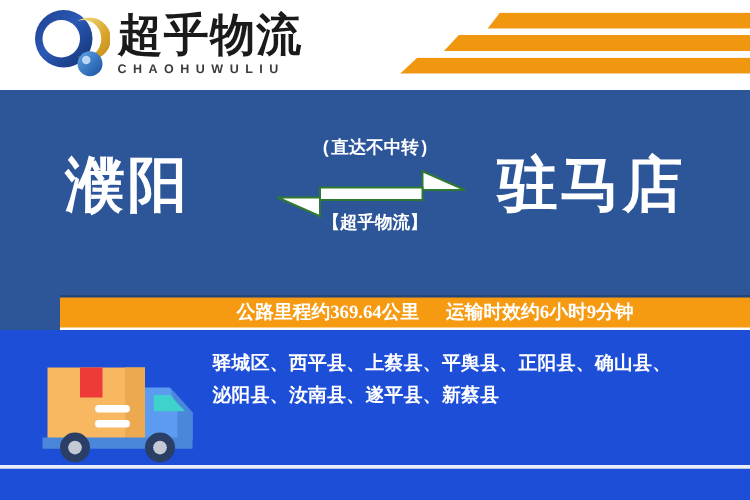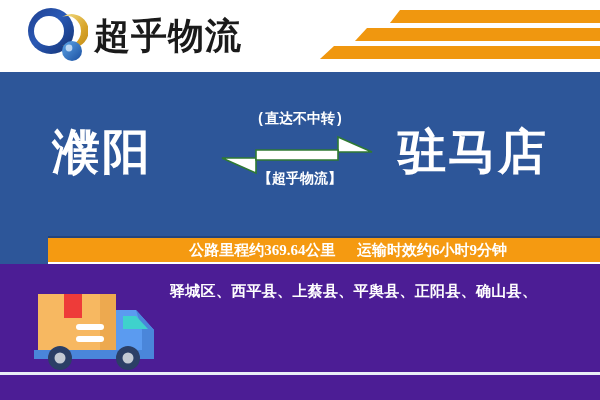--- a/index.html
+++ b/index.html
@@ -34,21 +34,21 @@
   .stripe.s1{top:2px;width:210px;clip-path:polygon(10px 0,100% 0,100% 100%,0 100%);}
   .stripe.s2{top:20px;width:245px;clip-path:polygon(12px 0,100% 0,100% 100%,0 100%);}
   .stripe.s3{top:38px;width:280px;clip-path:polygon(14px 0,100% 0,100% 100%,0 100%);}
 
   
   .main{position:absolute;left:0;top:72px;width:600px;height:164px;background:#2d5699;}
 
   .route{position:absolute;left:0;top:0;width:600px;height:164px;}
   .city{
     position:absolute;top:52px;
-    font-family:Liberation Serif, serif;
+    font-family:Liberation Mono, monospace;
     font-weight:bold;font-size:48px;line-height:56px;color:#ffffff;
     white-space:nowrap;letter-spacing:2px;
   }
   .city-from{left:52px;}
   .city-to{right:52px;text-align:left;}
 
   .arrow-zone{position:absolute;left:215px;top:38px;width:170px;height:100px;}
   .note-top{
     position:absolute;left:0;top:0;width:170px;text-align:center;
     font-family:Liberation Mono, monospace;
@@ -69,21 +69,21 @@
     background:#f59a11;border-top:2px solid #24447c;border-bottom:2px solid #ffffff;
     display:flex;align-items:center;justify-content:center;box-sizing:border-box;margin-left:48px;
   }
   .infobar-text{
     font-family:"Liberation Serif","DejaVu Serif",serif;
     font-weight:bold;font-size:15px;line-height:18px;color:#ffffff;white-space:nowrap;
   }
   .infobar-gap{display:inline-block;width:14px;}
 
   
-  .bottom{position:absolute;left:0;top:264px;width:600px;height:136px;background:#4c1d95;}
+  .bottom{position:absolute;left:0;top:264px;width:600px;height:136px;background:#1d4ed8;}
 
   .truck{position:absolute;left:24px;top:12px;}
 
   .dest{
     position:absolute;left:170px;top:14px;width:412px;
     font-family:"Liberation Serif","DejaVu Serif",serif;
     font-weight:bold;font-size:15px;line-height:26px;color:#ffffff;
     letter-spacing:.3px;
   }
   .divider{position:absolute;left:0;top:108px;width:600px;height:3px;background:#e9eef7;}
@@ -116,20 +116,21 @@
           </defs>
           <circle cx="25" cy="24" r="23" fill="url(#gring)"></circle>
           <circle cx="23" cy="24" r="15" fill="#ffffff"></circle>
           <path d="M36 10 A17 17 0 1 1 36 38 A14 15 0 1 0 36 10 Z" fill="url(#gmoon)"></path>
           <circle cx="46" cy="44" r="10" fill="url(#gdot)"></circle>
           <circle cx="43" cy="41" r="3.4" fill="#cfe4fa" opacity=".85"></circle>
         </svg>
       </div>
       <div class="logo-text">
         <div class="logo-cn">超乎物流</div>
+        <div class="logo-en">CHAOHUWULIU</div>
       </div>
     </div>
 
     <div class="stripes">
       <div class="stripe s1"></div>
       <div class="stripe s2"></div>
       <div class="stripe s3"></div>
     </div>
   </div>
 
@@ -183,18 +184,19 @@
 
         <circle cx="36" cy="82" r="12" fill="#2b3f66"></circle>
         <circle cx="36" cy="82" r="5.5" fill="#c3cad4"></circle>
         <circle cx="104" cy="82" r="12" fill="#2b3f66"></circle>
         <circle cx="104" cy="82" r="5.5" fill="#c3cad4"></circle>
       </svg>
     </div>
 
     <div class="dest">
       <div>驿城区、西平县、上蔡县、平舆县、正阳县、确山县、</div>
+      <div>泌阳县、汝南县、遂平县、新蔡县</div>
     </div>
 
     <div class="divider"></div>
   </div>
 
 </div>
 
 </body></html>

